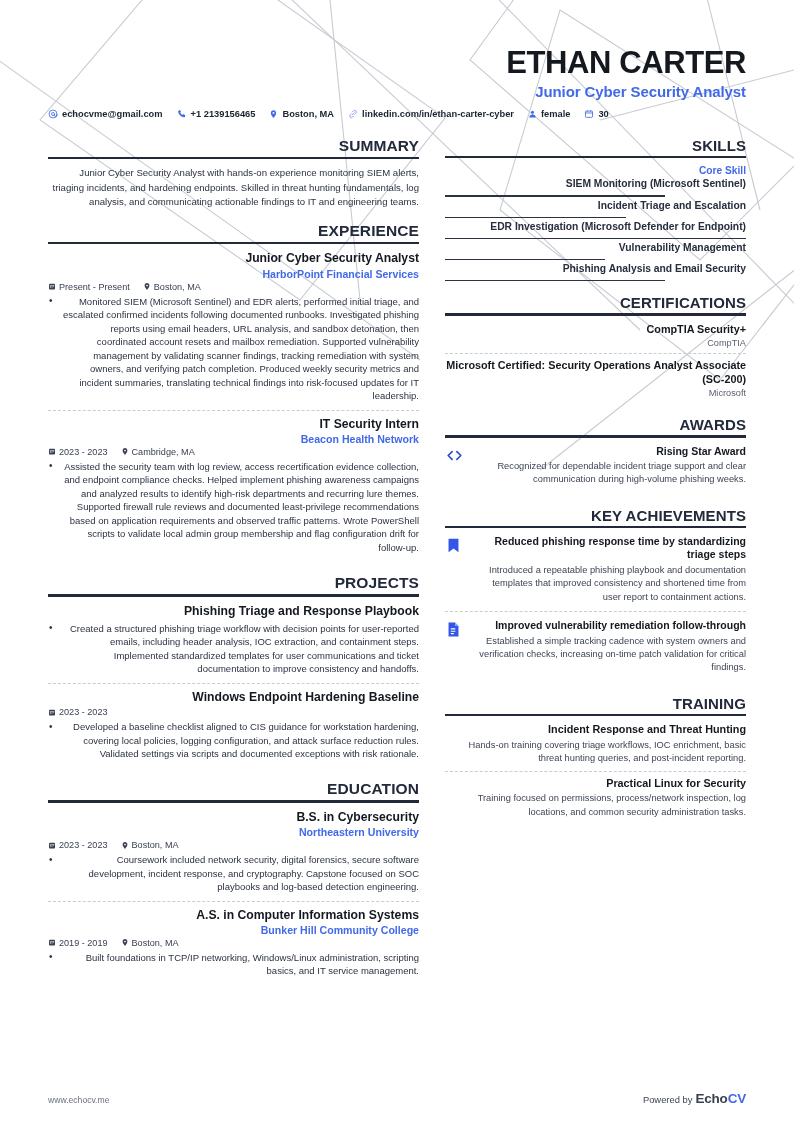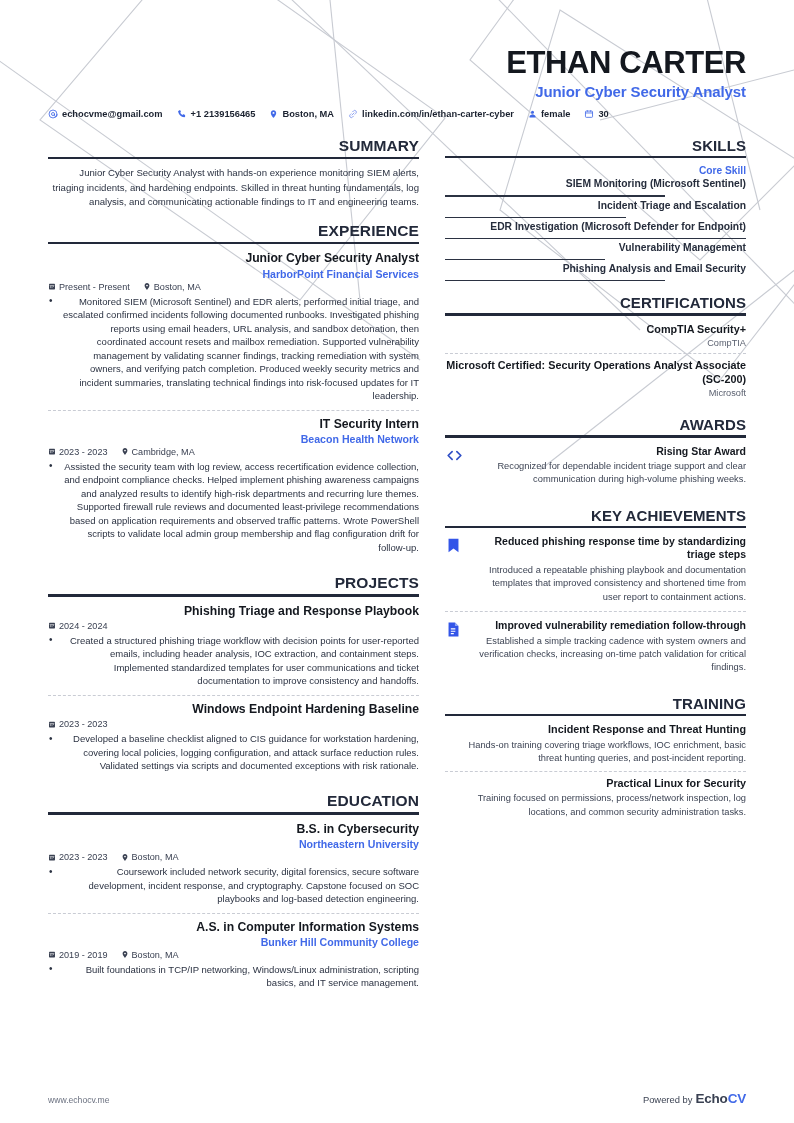--- a/index.html
+++ b/index.html
@@ -427,116 +427,100 @@
               </div>
             </div>
         </div>
 
         <div class="section mt-sec">
           <div class="section-title">PROJECTS</div>
           <div class="section-rule"></div>
           <div id="projects-list">
               <div class="entry sep">
                 <div class="entry-title">Phishing Triage and Response Playbook</div>
+                <div class="bullet-list">
+                  <div class="bullet">Created a structured phishing triage workflow with decision points for user-reported emails, including header analysis, IOC extraction, and containment steps. Implemented standardized templates for user communications and ticket documentation to improve consistency and handoffs.</div>
+                </div>
+              </div>
+              <div class="entry">
+                <div class="entry-title">Windows Endpoint Hardening Baseline</div>
                 <div class="entry-meta">
                   <span class="meta-chunk">
                     <span>
                       <svg width="8" height="9" viewBox="0 0 24 24" fill="#3a4152">
                         <rect x="3" y="4" width="18" height="17" rx="2"></rect>
                         <rect x="5" y="8" width="14" height="1.6" fill="#fff"></rect>
                         <rect x="6.5" y="11" width="2.2" height="2" fill="#fff"></rect>
                         <rect x="10.9" y="11" width="2.2" height="2" fill="#fff"></rect>
                         <rect x="15.3" y="11" width="2.2" height="2" fill="#fff"></rect>
                         <rect x="6.5" y="14.6" width="2.2" height="2" fill="#fff"></rect>
                         <rect x="10.9" y="14.6" width="2.2" height="2" fill="#fff"></rect>
                       </svg>
                     </span>
-                    <span>2024 - 2024</span>
+                    <span>2023 - 2023</span>
                   </span>
                 </div>
                 <div class="bullet-list">
-                  <div class="bullet">Created a structured phishing triage workflow with decision points for user-reported emails, including header analysis, IOC extraction, and containment steps. Implemented standardized templates for user communications and ticket documentation to improve consistency and handoffs.</div>
-                </div>
-              </div>
-              <div class="entry">
-                <div class="entry-title">Windows Endpoint Hardening Baseline</div>
+                  <div class="bullet">Developed a baseline checklist aligned to CIS guidance for workstation hardening, covering local policies, logging configuration, and attack surface reduction rules. Validated settings via scripts and documented exceptions with risk rationale.</div>
+                </div>
+              </div>
+            </div>
+        </div>
+
+        <div class="section mt-sec">
+          <div class="section-title">EDUCATION</div>
+          <div class="section-rule"></div>
+          <div id="education-list">
+              <div class="entry sep">
+                <div class="entry-title">B.S. in Cybersecurity</div>
+                <div class="entry-org">Northeastern University</div>
                 <div class="entry-meta">
                   <span class="meta-chunk">
                     <span>
                       <svg width="8" height="9" viewBox="0 0 24 24" fill="#3a4152">
                         <rect x="3" y="4" width="18" height="17" rx="2"></rect>
                         <rect x="5" y="8" width="14" height="1.6" fill="#fff"></rect>
                         <rect x="6.5" y="11" width="2.2" height="2" fill="#fff"></rect>
                         <rect x="10.9" y="11" width="2.2" height="2" fill="#fff"></rect>
                         <rect x="15.3" y="11" width="2.2" height="2" fill="#fff"></rect>
                         <rect x="6.5" y="14.6" width="2.2" height="2" fill="#fff"></rect>
                         <rect x="10.9" y="14.6" width="2.2" height="2" fill="#fff"></rect>
                       </svg>
                     </span>
                     <span>2023 - 2023</span>
                   </span>
+                  <span class="meta-chunk">
+                    <span>
+                      <svg width="8" height="9" viewBox="0 0 24 24" fill="#3a4152">
+                        <path d="M12 1.8c-4 0-7.2 3.2-7.2 7.2 0 5.4 7.2 13.2 7.2 13.2s7.2-7.8 7.2-13.2c0-4-3.2-7.2-7.2-7.2zm0 9.8a2.6 2.6 0 1 1 0-5.2 2.6 2.6 0 0 1 0 5.2z"></path>
+                      </svg>
+                    </span>
+                    <span>Boston, MA</span>
+                  </span>
                 </div>
                 <div class="bullet-list">
-                  <div class="bullet">Developed a baseline checklist aligned to CIS guidance for workstation hardening, covering local policies, logging configuration, and attack surface reduction rules. Validated settings via scripts and documented exceptions with risk rationale.</div>
-                </div>
-              </div>
-            </div>
-        </div>
-
-        <div class="section mt-sec">
-          <div class="section-title">EDUCATION</div>
-          <div class="section-rule"></div>
-          <div id="education-list">
-              <div class="entry sep">
-                <div class="entry-title">B.S. in Cybersecurity</div>
-                <div class="entry-org">Northeastern University</div>
+                  <div class="bullet">Coursework included network security, digital forensics, secure software development, incident response, and cryptography. Capstone focused on SOC playbooks and log-based detection engineering.</div>
+                </div>
+              </div>
+              <div class="entry">
+                <div class="entry-title">A.S. in Computer Information Systems</div>
+                <div class="entry-org">Bunker Hill Community College</div>
                 <div class="entry-meta">
                   <span class="meta-chunk">
                     <span>
                       <svg width="8" height="9" viewBox="0 0 24 24" fill="#3a4152">
                         <rect x="3" y="4" width="18" height="17" rx="2"></rect>
                         <rect x="5" y="8" width="14" height="1.6" fill="#fff"></rect>
                         <rect x="6.5" y="11" width="2.2" height="2" fill="#fff"></rect>
                         <rect x="10.9" y="11" width="2.2" height="2" fill="#fff"></rect>
                         <rect x="15.3" y="11" width="2.2" height="2" fill="#fff"></rect>
                         <rect x="6.5" y="14.6" width="2.2" height="2" fill="#fff"></rect>
                         <rect x="10.9" y="14.6" width="2.2" height="2" fill="#fff"></rect>
                       </svg>
                     </span>
-                    <span>2023 - 2023</span>
-                  </span>
-                  <span class="meta-chunk">
-                    <span>
-                      <svg width="8" height="9" viewBox="0 0 24 24" fill="#3a4152">
-                        <path d="M12 1.8c-4 0-7.2 3.2-7.2 7.2 0 5.4 7.2 13.2 7.2 13.2s7.2-7.8 7.2-13.2c0-4-3.2-7.2-7.2-7.2zm0 9.8a2.6 2.6 0 1 1 0-5.2 2.6 2.6 0 0 1 0 5.2z"></path>
-                      </svg>
-                    </span>
-                    <span>Boston, MA</span>
-                  </span>
-                </div>
-                <div class="bullet-list">
-                  <div class="bullet">Coursework included network security, digital forensics, secure software development, incident response, and cryptography. Capstone focused on SOC playbooks and log-based detection engineering.</div>
-                </div>
-              </div>
-              <div class="entry">
-                <div class="entry-title">A.S. in Computer Information Systems</div>
-                <div class="entry-org">Bunker Hill Community College</div>
-                <div class="entry-meta">
-                  <span class="meta-chunk">
-                    <span>
-                      <svg width="8" height="9" viewBox="0 0 24 24" fill="#3a4152">
-                        <rect x="3" y="4" width="18" height="17" rx="2"></rect>
-                        <rect x="5" y="8" width="14" height="1.6" fill="#fff"></rect>
-                        <rect x="6.5" y="11" width="2.2" height="2" fill="#fff"></rect>
-                        <rect x="10.9" y="11" width="2.2" height="2" fill="#fff"></rect>
-                        <rect x="15.3" y="11" width="2.2" height="2" fill="#fff"></rect>
-                        <rect x="6.5" y="14.6" width="2.2" height="2" fill="#fff"></rect>
-                        <rect x="10.9" y="14.6" width="2.2" height="2" fill="#fff"></rect>
-                      </svg>
-                    </span>
                     <span>2019 - 2019</span>
                   </span>
                   <span class="meta-chunk">
                     <span>
                       <svg width="8" height="9" viewBox="0 0 24 24" fill="#3a4152">
                         <path d="M12 1.8c-4 0-7.2 3.2-7.2 7.2 0 5.4 7.2 13.2 7.2 13.2s7.2-7.8 7.2-13.2c0-4-3.2-7.2-7.2-7.2zm0 9.8a2.6 2.6 0 1 1 0-5.2 2.6 2.6 0 0 1 0 5.2z"></path>
                       </svg>
                     </span>
                     <span>Boston, MA</span>
                   </span>

